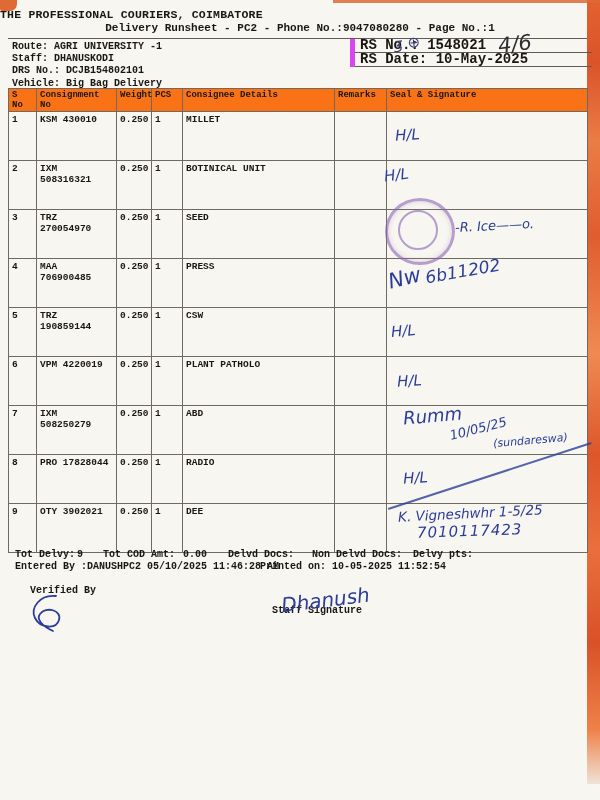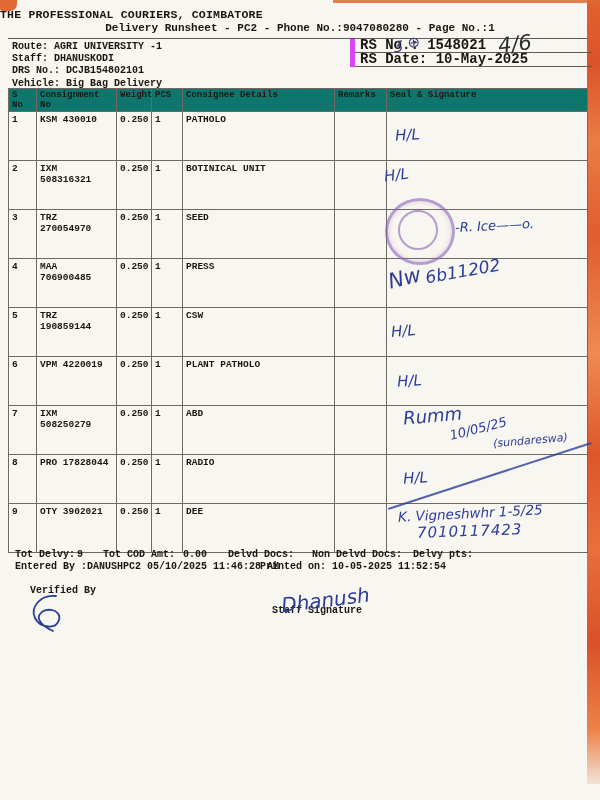--- a/index.html
+++ b/index.html
@@ -43,21 +43,21 @@
   
   table.runsheet {
     position:absolute; left:8px; top:88px; width:579px;
     border-collapse:collapse; table-layout:fixed;
     font-size:9.5px; font-weight:700;
   }
   .runsheet th, .runsheet td {
     border:1px solid #6e6a62; vertical-align:top;
     padding:2px 3px; text-align:left;
   }
-  .runsheet thead th { background:#0f766e; font-size:9px; height:13px; padding:1px 3px; }
+  .runsheet thead th { background:#f97316; font-size:9px; height:13px; padding:1px 3px; }
   .runsheet tbody tr { height:49px; }
   .runsheet tbody td { position:relative; }
   
   .hw { font-family:"DejaVu Sans",sans-serif; font-style:italic; font-weight:400; color:#2b3d99; }
   .sig { position:absolute; white-space:nowrap; }
   tbody tr:nth-child(1) .sig1 { left:8px;  top:14px; font-size:15px; transform:rotate(-4deg); }
   tbody tr:nth-child(2) .sig1 { left:-3px; top:5px;  font-size:15px; transform:rotate(-7deg); }
   tbody tr:nth-child(3) .sig1 { left:68px; top:8px;  font-size:13px; transform:rotate(-3deg); color:#27408f; }
   tbody tr:nth-child(4) .sig1 { left:1px;  top:7px;  font-size:21px; transform:rotate(-14deg); }
   tbody tr:nth-child(4) .sig2 { left:38px; top:2px;  font-size:17px; transform:rotate(-10deg); }
@@ -157,21 +157,21 @@
         <th>Remarks</th>
         <th>Seal &amp; Signature</th>
       </tr>
     </thead>
     <tbody>
         <tr>
           <td>1</td>
           <td>KSM 430010</td>
           <td>0.250</td>
           <td>1</td>
-          <td>PATHOLO</td>
+          <td>MILLET</td>
           <td></td>
           <td>
             <span class="hw sig sig1">H/L</span>
           </td>
         </tr>
         <tr>
           <td>2</td>
           <td>IXM 508316321</td>
           <td>0.250</td>
           <td>1</td>

